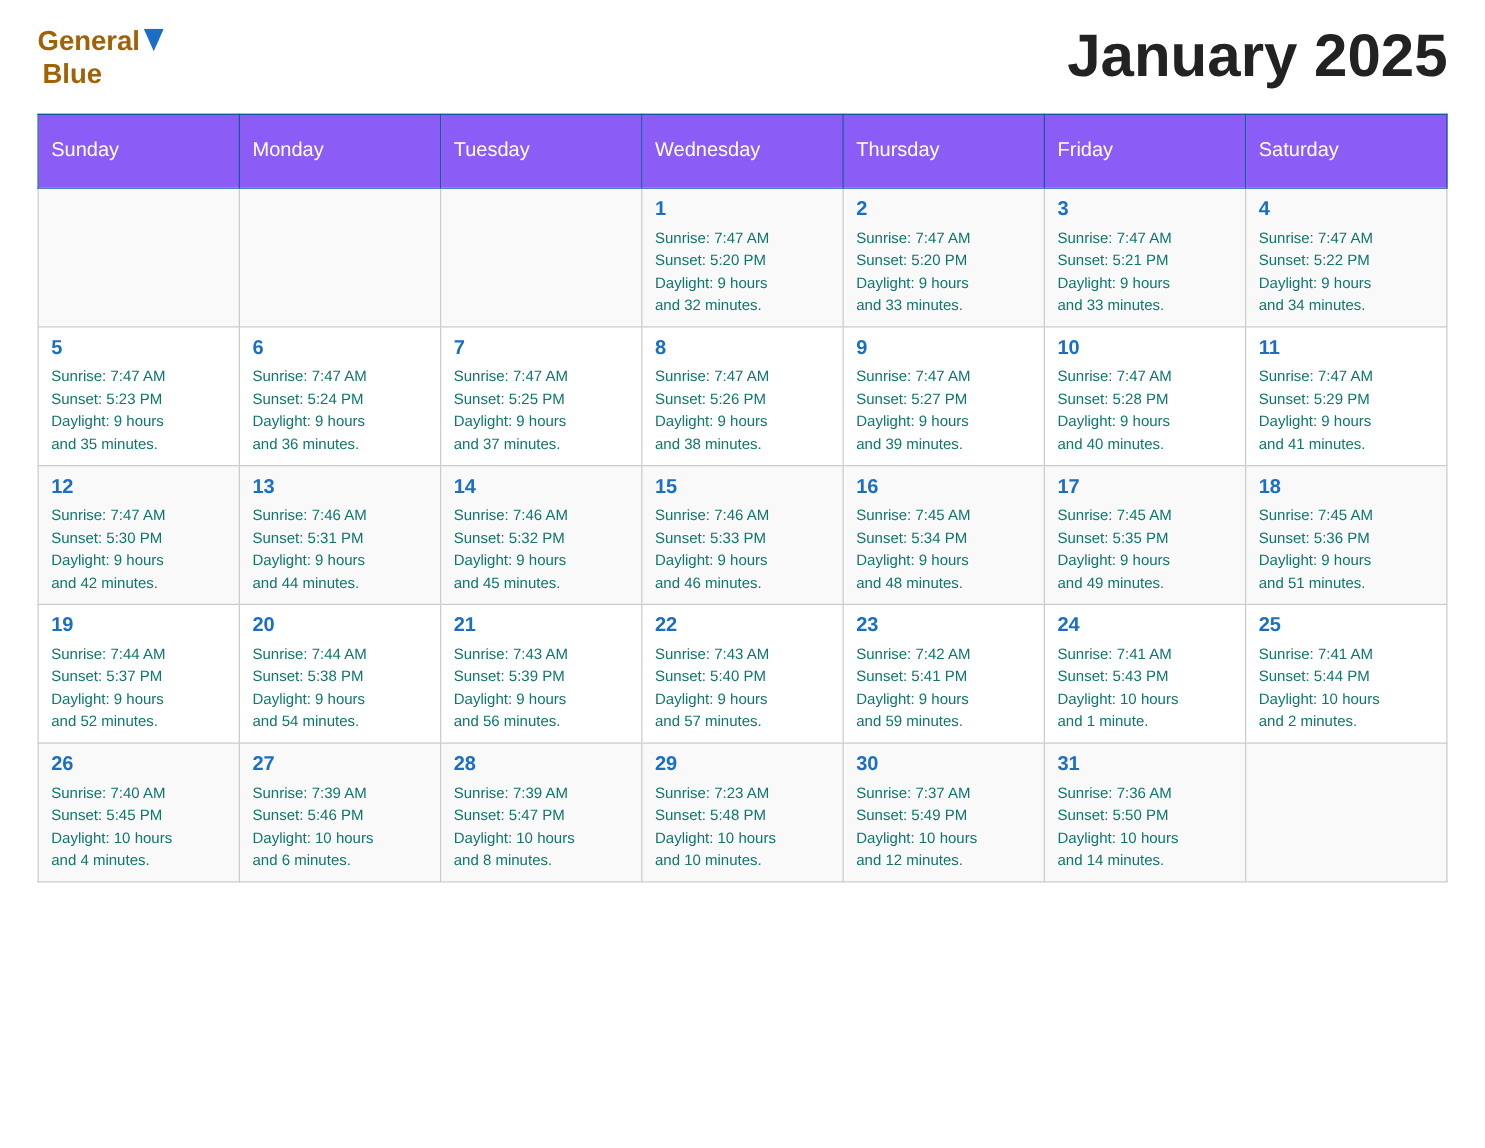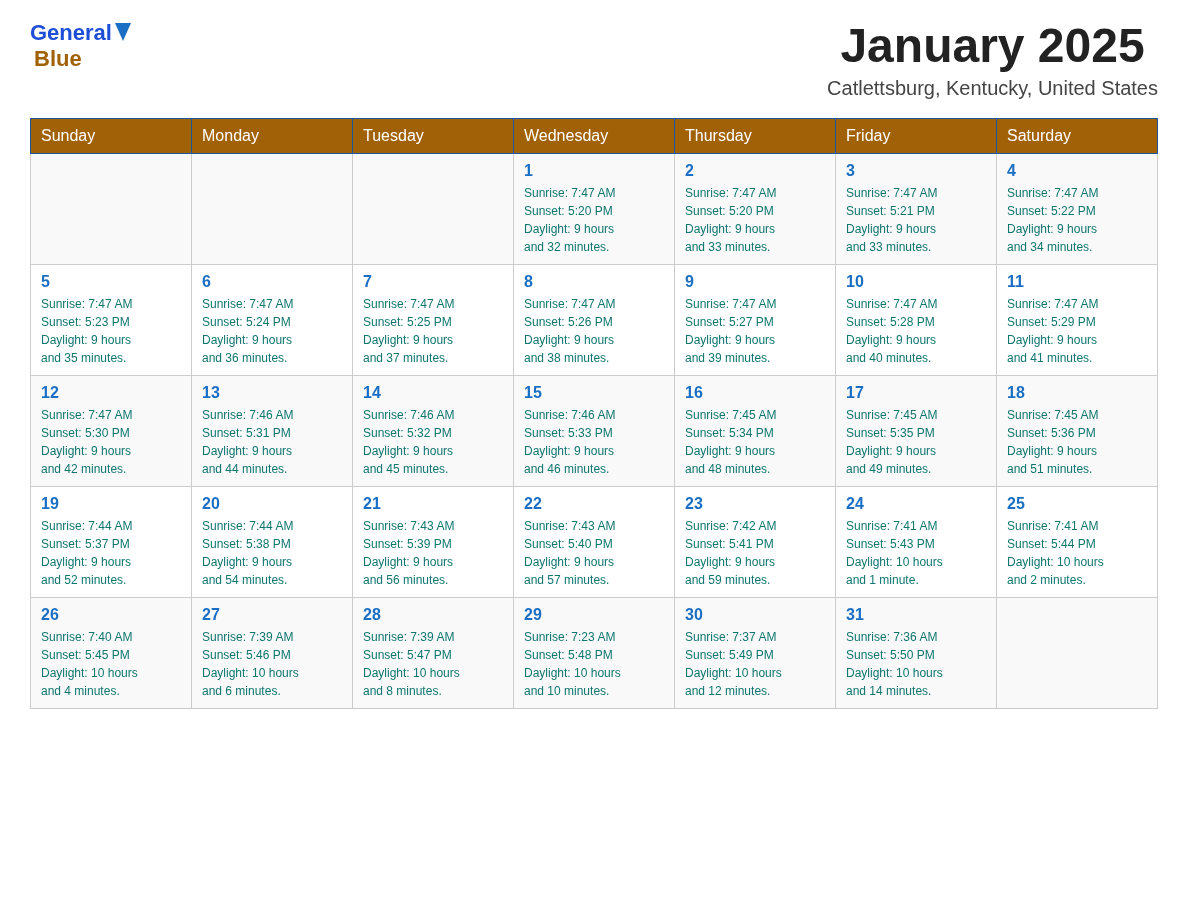--- a/index.html
+++ b/index.html
@@ -30,25 +30,25 @@
       font-size: 20px;
       color: #444;
       margin-top: 4px;
     }
     .calendar {
       width: 100%;
       border-collapse: collapse;
       border: 1px solid #bbb;
     }
     .calendar thead tr th {
-      background-color: #a16207;
+      background-color: #8b5cf6;
       color: #ffffff;
       font-size: 16px;
       font-weight: normal;
-      padding: 8px 10px;
+      padding: 20px 10px;
       text-align: left;
       border: 1px solid #1558a0;
     }
     .calendar tbody tr td {
       vertical-align: top;
       padding: 8px 10px;
       border: 1px solid #ccc;
       width: 14.28%;
       min-height: 100px;
       height: 100px;
@@ -88,34 +88,33 @@
       align-items: center;
       margin-left: 4px;
     }
   </style>
 </head>
 <body>
 
 <div class="header">
   <div class="logo-wrap">
     <div class="logo-line1">
-      <span style="font-size:22px;font-weight:bold;color:#1d4ed8;">General</span>
+      <span style="font-size:22px;font-weight:bold;color:#a16207;">General</span>
       <span style="display:inline-block;margin-left:3px;margin-top:2px;">
         <svg width="16" height="18" viewBox="0 0 16 18">
             <polygon points="0,0 16,0 8,18" fill="#1a6fc4"></polygon>
           </svg>
       </span>
     </div>
     <div class="logo-line2">
       <span style="font-size:22px;font-weight:bold;color:#a16207;">Blue</span>
     </div>
   </div>
   <div class="title-area">
     <div class="calendar-title">January 2025</div>
-    <div class="calendar-subtitle">Catlettsburg, Kentucky, United States</div>
   </div>
 </div>
 
 <table class="calendar">
   <thead>
     <tr>
     <th>Sunday</th>
         <th>Monday</th>
         <th>Tuesday</th>
         <th>Wednesday</th>

